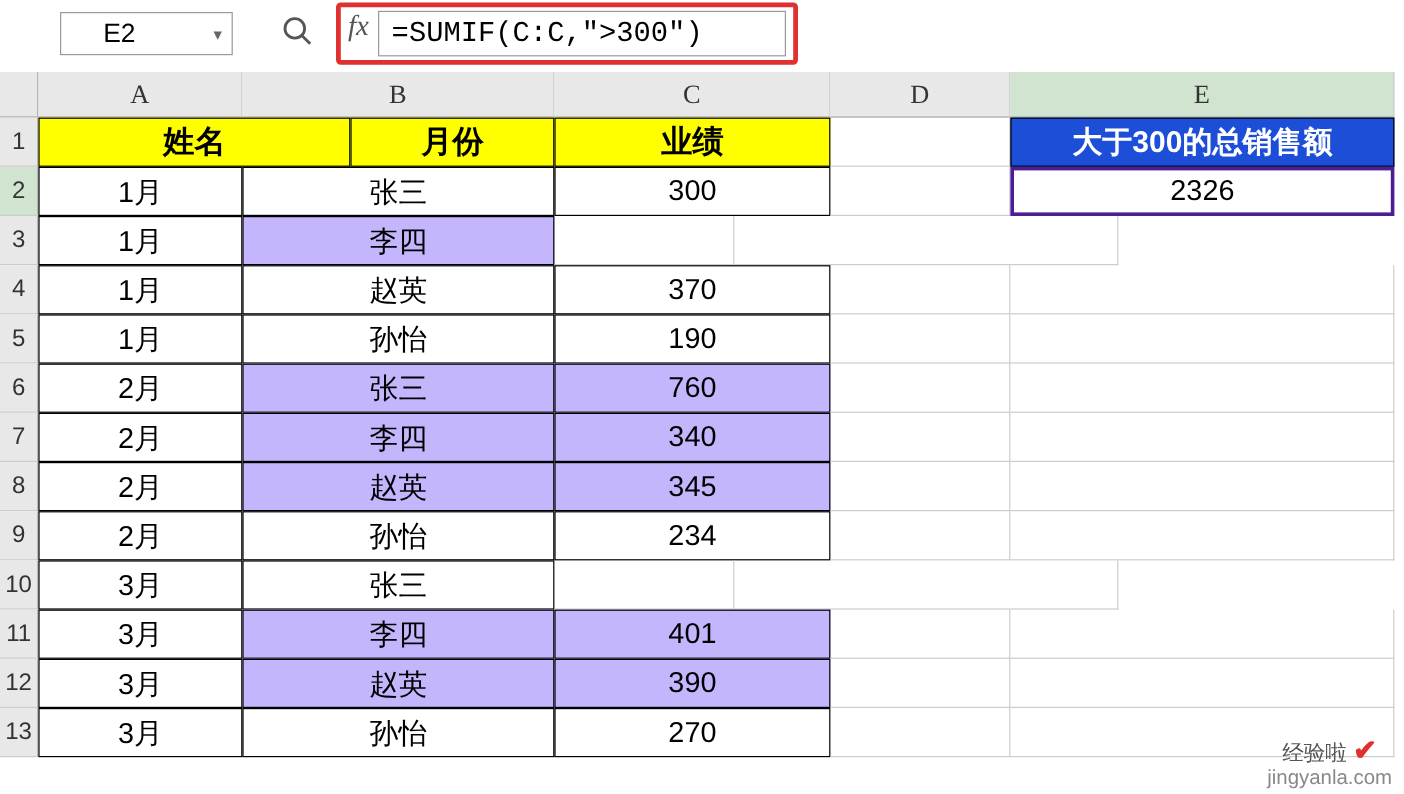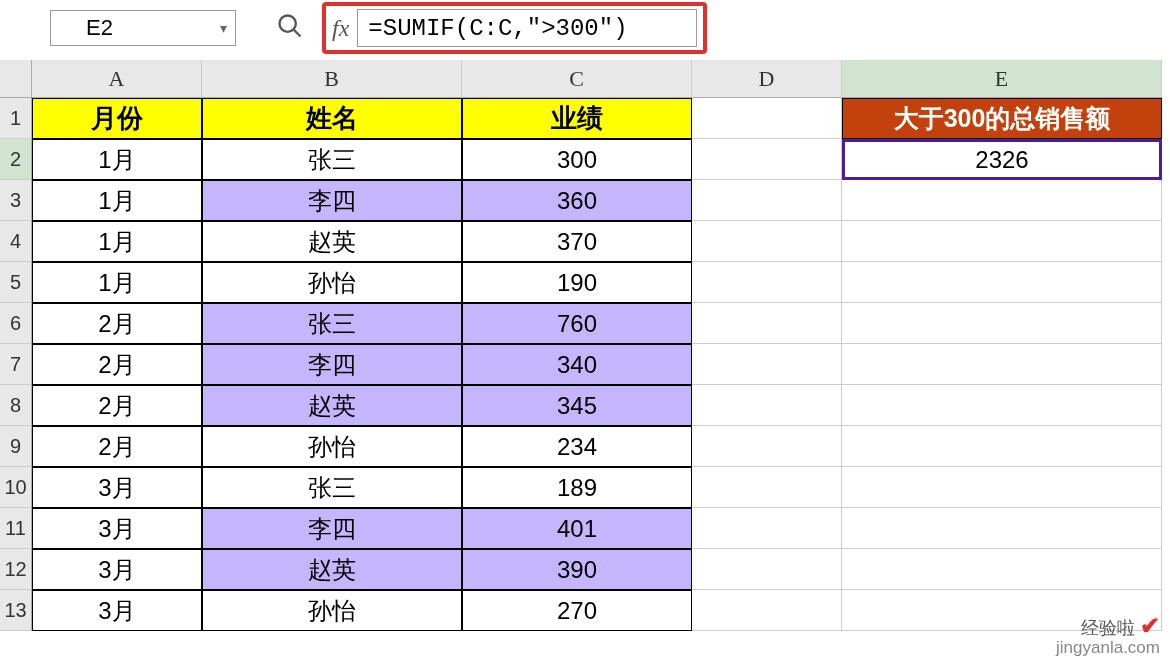--- a/index.html
+++ b/index.html
@@ -1,25 +1,25 @@
 <!DOCTYPE html>
 <html><head>
   <meta charset="utf-8">
   <style>
     * { box-sizing: border-box; margin: 0; padding: 0; }
     body { font-family: Arial, "Microsoft YaHei", sans-serif; background: #fff; width: 1170px; height: 662px; overflow: hidden; }
     
     .formula-bar { display: flex; align-items: center; padding: 8px 50px 12px 50px; height: 60px; }
-    .name-box { width: 186px; height: 36px; border: 1px solid #999; display: flex; align-items: center; justify-content: space-between; padding: 0 8px 0 35px; font-size: 22px; margin-right: 40px; }
+    .name-box { width: 144px; height: 36px; border: 1px solid #999; display: flex; align-items: center; justify-content: space-between; padding: 0 8px 0 35px; font-size: 22px; margin-right: 40px; }
     .name-box .dropdown { color: #666; font-size: 14px; }
     
     .magnifier-icon svg { width: 28px; height: 28px; }
     .magnifier-icon { margin-right: 18px; }
     
-    .formula-container { display: flex; align-items: center; border: 4px solid #e03030; border-radius: 4px; padding: 3px 6px; }
+    .formula-container { display: flex; border: 4px solid #e03030; border-radius: 4px; padding: 3px 6px; }
     .fx-label { font-style: italic; font-family: "Times New Roman", serif; font-size: 24px; color: #555; margin-right: 8px; }
     .formula-input { width: 340px; height: 38px; border: 1px solid #999; padding: 0 10px; font-family: "Courier New", monospace; font-size: 24px; }
     
     .sheet-area { display: flex; }
     .row-headers { display: flex; flex-direction: column; width: 32px; }
     .corner { height: 38px; background: #e8e8e8; border-right: 1px solid #aaa; border-bottom: 1px solid #aaa; }
     .row-header { height: 41px; background: #e8e8e8; border-right: 1px solid #aaa; border-bottom: 1px solid #ccc; display: flex; align-items: center; justify-content: center; font-size: 20px; color: #333; }
     .row-header.active { background: #d0e4d0; }
     
     .grid { flex: 1; position: relative; }
@@ -29,26 +29,26 @@
     .col-a { width: 170px; }
     .col-b { width: 260px; }
     .col-c { width: 230px; }
     .col-d { width: 150px; }
     .col-e { width: 320px; }
     
     .data-rows { }
     .data-row { display: flex; height: 41px; }
     .cell { border-right: 1px solid #ccc; border-bottom: 1px solid #ccc; display: flex; align-items: center; justify-content: center; font-size: 24px; }
     .header-cell { background: #ffff00; font-weight: bold; font-size: 26px; border: 1px solid #000; }
-    .header-blue { background: #c2410c; color: #fff; font-weight: bold; font-size: 25px; border: 1px solid #000; }
+    .header-blue { background: #1d4ed8; color: #fff; font-weight: bold; font-size: 25px; border: 1px solid #000; }
     .green-bg { background: #c4b5fd; }
     .active-cell { border: 3px solid #4c1d95; position: relative; }
     .bold-border { border: 1px solid #000; }
     
-    .watermark { position: absolute; bottom: 6px; right: 10px; font-size: 18px; color: #555; text-align:right; line-height:1; }
+    .watermark { position: absolute; bottom: 6px; right: 10px; font-size: 18px; color: #555; text-align:center; line-height:1; }
     .watermark .check { color: #e03030; font-size:24px; font-weight:bold; }
     .watermark .sub { font-size:17px; color:#888; }
   </style>
 </head>
 <body>
 
 <div class="formula-bar">
   <div class="name-box">
     <span>E2</span>
     <span class="dropdown">▾</span>
@@ -87,37 +87,36 @@
     <div class="col-headers">
       <div class="col-header col-a">A</div>
       <div class="col-header col-b">B</div>
       <div class="col-header col-c">C</div>
       <div class="col-header col-d">D</div>
       <div class="col-header col-e active">E</div>
     </div>
 
     <div class="data-rows" id="data-rows">
         <div class="data-row">
+  <div class="cell col-b header-cell">姓名</div>
   <div class="cell col-a header-cell">月份</div>
-  <div class="cell col-b header-cell">姓名</div>
   <div class="cell col-c header-cell">业绩</div>
   <div class="cell col-d"></div>
   <div class="cell col-e header-blue">大于300的总销售额</div>
         </div>
         <div class="data-row">
     <div class="cell col-a bold-border">1月</div>
     <div class="cell col-b bold-border ">张三</div>
     <div class="cell col-c bold-border ">300</div>
     <div class="cell col-d"></div>
     <div class="cell col-e active-cell">2326</div>
         </div>
         <div class="data-row">
     <div class="cell col-a bold-border">1月</div>
     <div class="cell col-b bold-border green-bg">李四</div>
-    <div class="cell col-c bold-border green-bg">360</div>
     <div class="cell col-d"></div>
     <div class="cell col-e"></div>
         </div>
         <div class="data-row">
     <div class="cell col-a bold-border">1月</div>
     <div class="cell col-b bold-border ">赵英</div>
     <div class="cell col-c bold-border ">370</div>
     <div class="cell col-d"></div>
     <div class="cell col-e"></div>
         </div>
@@ -152,21 +151,20 @@
         <div class="data-row">
     <div class="cell col-a bold-border">2月</div>
     <div class="cell col-b bold-border ">孙怡</div>
     <div class="cell col-c bold-border ">234</div>
     <div class="cell col-d"></div>
     <div class="cell col-e"></div>
         </div>
         <div class="data-row">
     <div class="cell col-a bold-border">3月</div>
     <div class="cell col-b bold-border ">张三</div>
-    <div class="cell col-c bold-border ">189</div>
     <div class="cell col-d"></div>
     <div class="cell col-e"></div>
         </div>
         <div class="data-row">
     <div class="cell col-a bold-border">3月</div>
     <div class="cell col-b bold-border green-bg">李四</div>
     <div class="cell col-c bold-border green-bg">401</div>
     <div class="cell col-d"></div>
     <div class="cell col-e"></div>
         </div>

